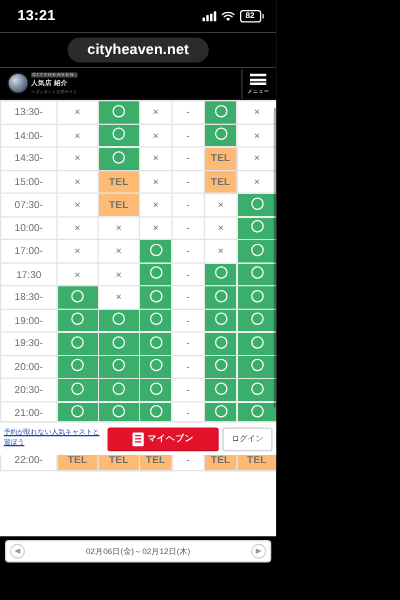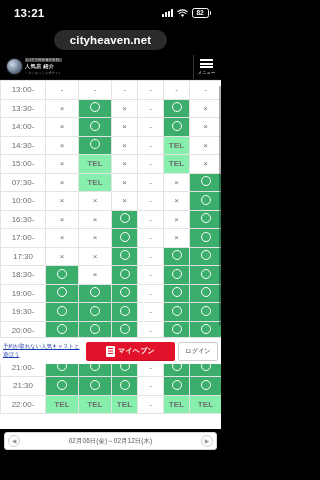--- a/index.html
+++ b/index.html
@@ -93,21 +93,21 @@
   td.time {
     font-size: 8.5px; color: #4d4d4d; text-align: center;
     border-left: none; white-space: nowrap;
   }
   td.half { color: #8d8d8d; font-size: 7.6px; }
   td.ok { background: #3bae6b; border-color: #3bae6b; position: relative; }
   td.ok .ring {
     display:inline-block; width: 10px; height: 10px;
     border: 1.4px solid #ffffff; border-radius: 50%;
   }
-  td.tel { background: #86efac; border-color: #ea4b5e;
+  td.tel { background: #fdba74; border-color: #ea4b5e;
     color: #fff; font-size: 6.4px; font-weight: bold; letter-spacing: .2px; }
   td.x { color: #9b9b9b; font-size: 8px; }
   td.dash { color: #b5b5b5; font-size: 8px; }
   .scrollbar {
     position: absolute; right: 0.5px; top: 6px; width: 2px; height: 240px;
     background: rgba(0,0,0,.32); border-radius: 1px;
   }
 
   
   .datenav {
@@ -210,29 +210,20 @@
         <col class="ctime">
           <col class="c1">
           <col class="c2">
           <col class="c3">
           <col class="c4">
           <col class="c5">
           <col class="c6">
       </colgroup>
       <tbody id="sched-body">
           <tr>
-            <td class="time">13:00-</td>
-            <td class="dash">-</td>
-            <td class="dash">-</td>
-            <td class="dash">-</td>
-            <td class="dash">-</td>
-            <td class="dash">-</td>
-            <td class="dash">-</td>
-          </tr>
-          <tr>
             <td class="time half">13:30-</td>
             <td class="x">×</td>
             <td class="ok"><span class="ring"></span></td>
             <td class="x">×</td>
             <td class="dash">-</td>
             <td class="ok"><span class="ring"></span></td>
             <td class="x">×</td>
           </tr>
           <tr>
             <td class="time">14:00-</td>
@@ -268,29 +259,20 @@
             <td class="x">×</td>
             <td class="dash">-</td>
             <td class="x">×</td>
             <td class="ok"><span class="ring"></span></td>
           </tr>
           <tr>
             <td class="time">10:00-</td>
             <td class="x">×</td>
             <td class="x">×</td>
             <td class="x">×</td>
-            <td class="dash">-</td>
-            <td class="x">×</td>
-            <td class="ok"><span class="ring"></span></td>
-          </tr>
-          <tr>
-            <td class="time half">16:30-</td>
-            <td class="x">×</td>
-            <td class="x">×</td>
-            <td class="ok"><span class="ring"></span></td>
             <td class="dash">-</td>
             <td class="x">×</td>
             <td class="ok"><span class="ring"></span></td>
           </tr>
           <tr>
             <td class="time">17:00-</td>
             <td class="x">×</td>
             <td class="x">×</td>
             <td class="ok"><span class="ring"></span></td>
             <td class="dash">-</td>

